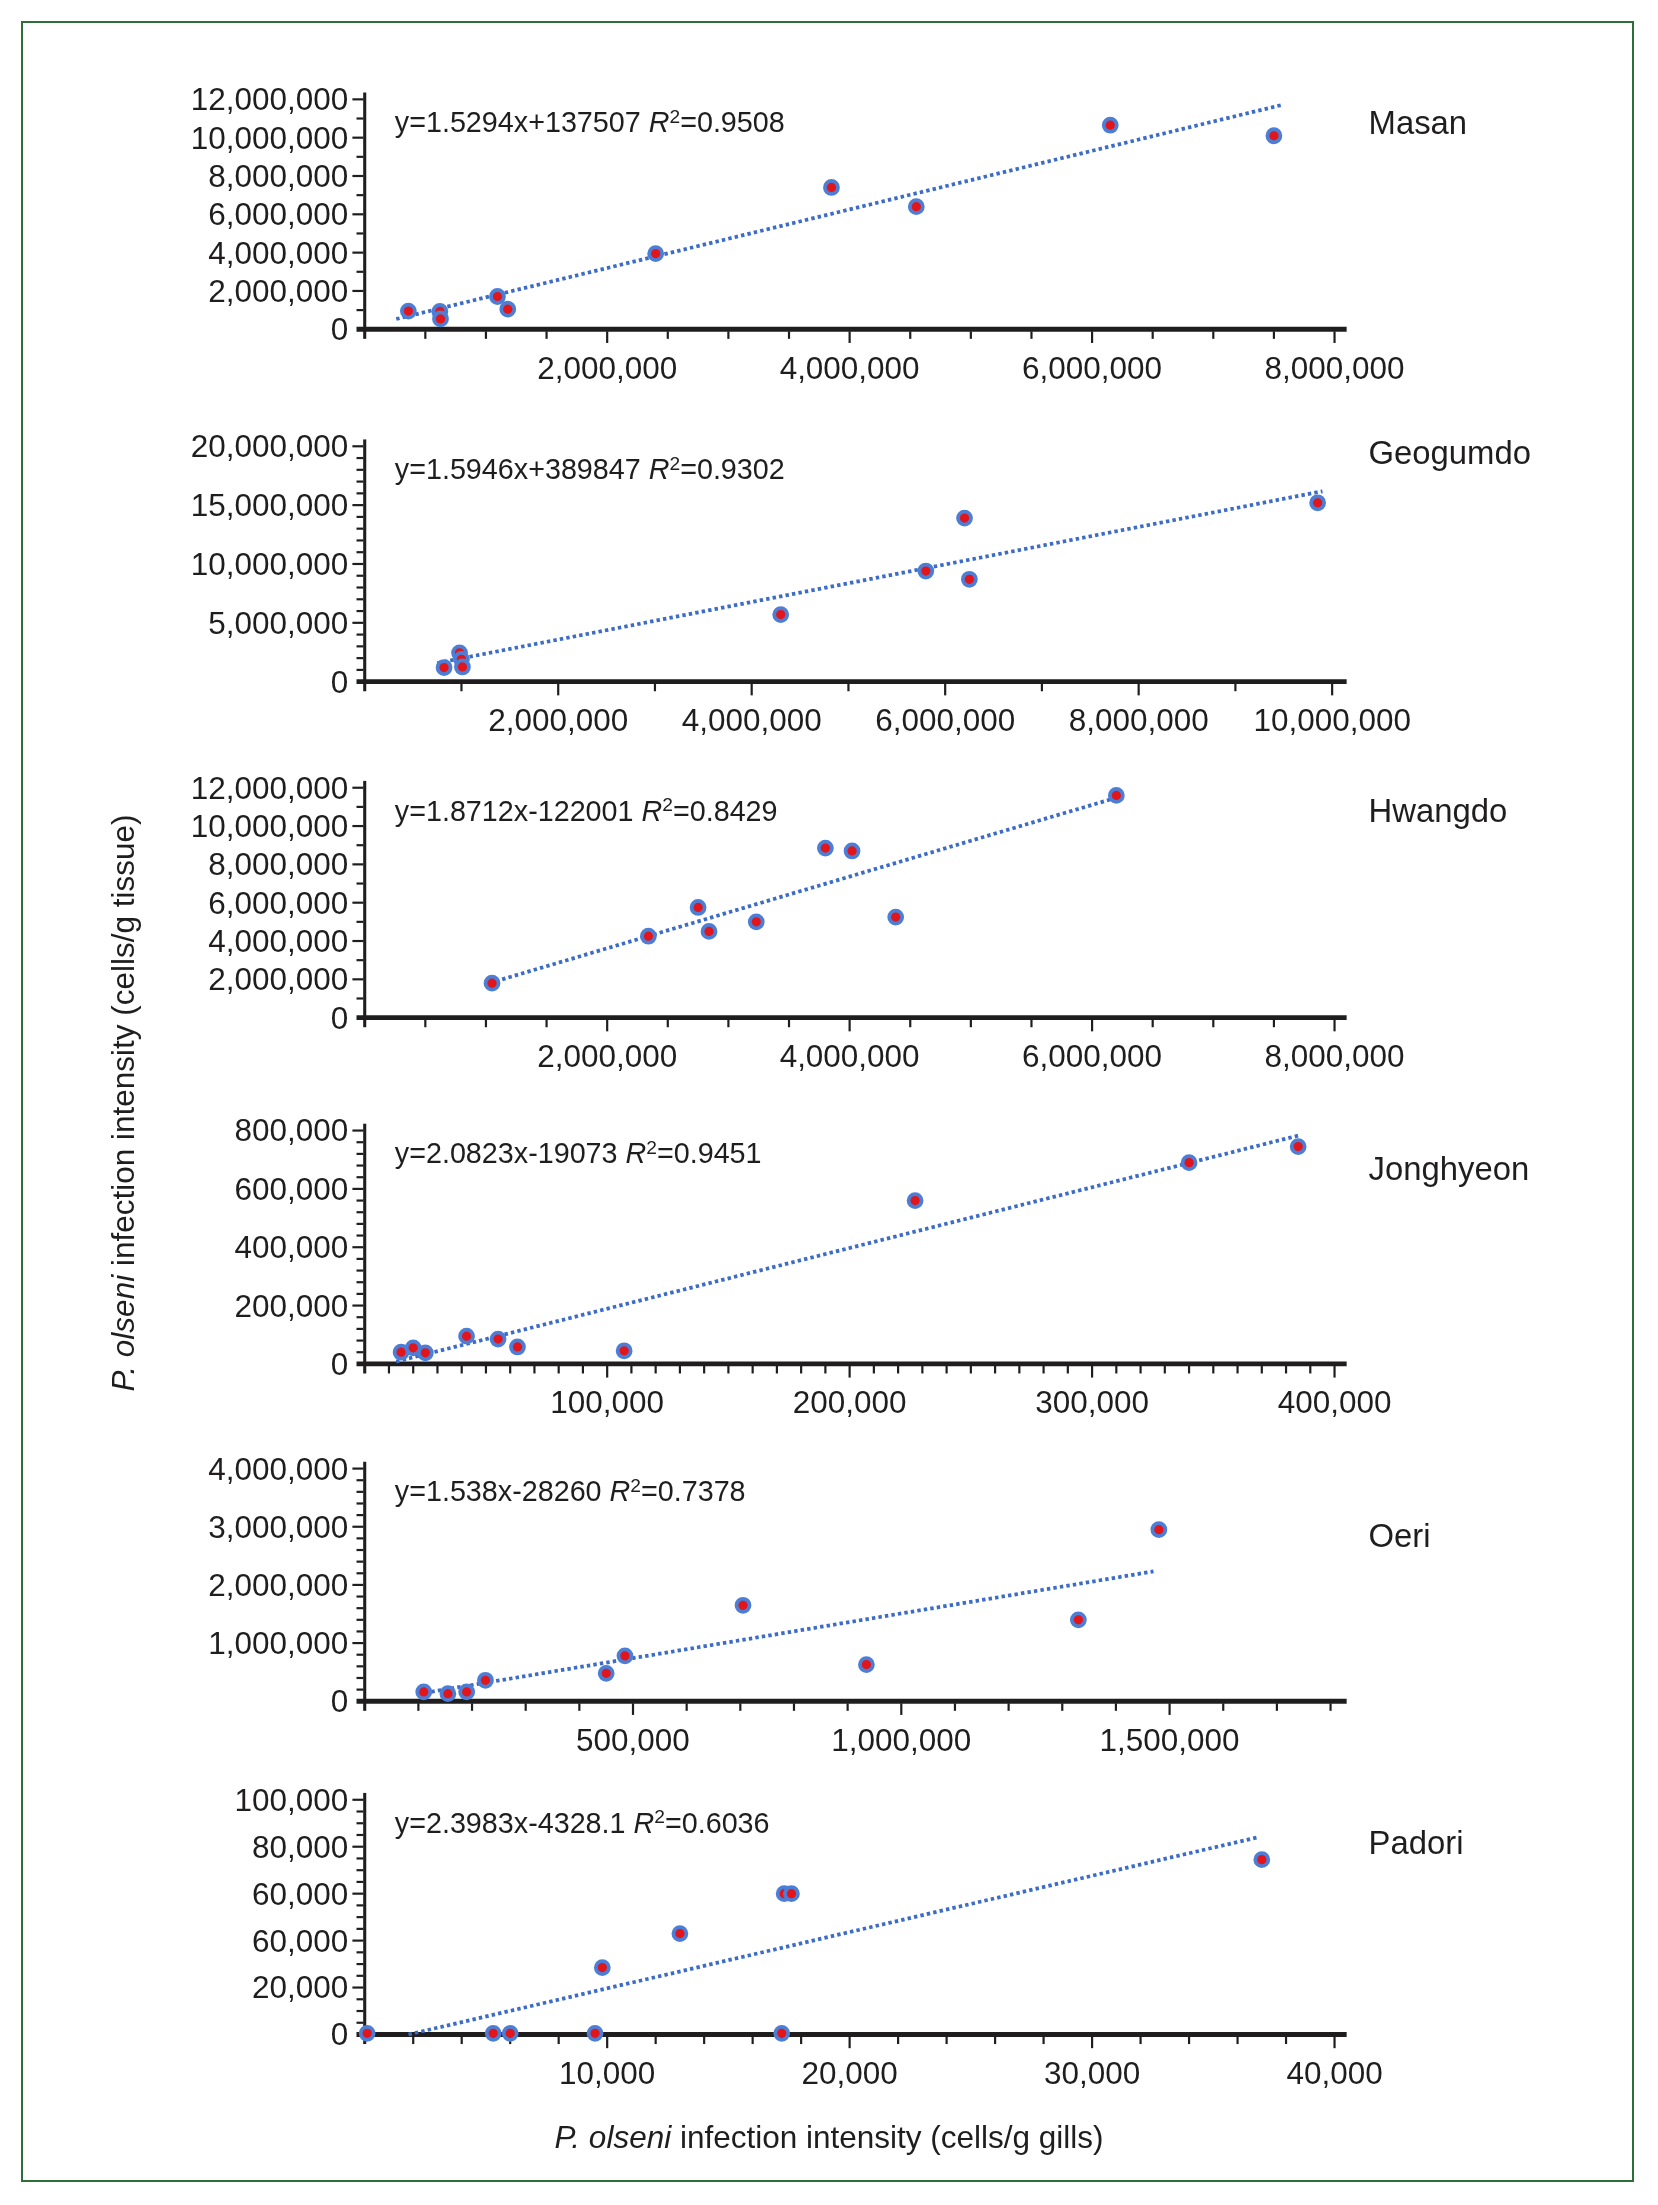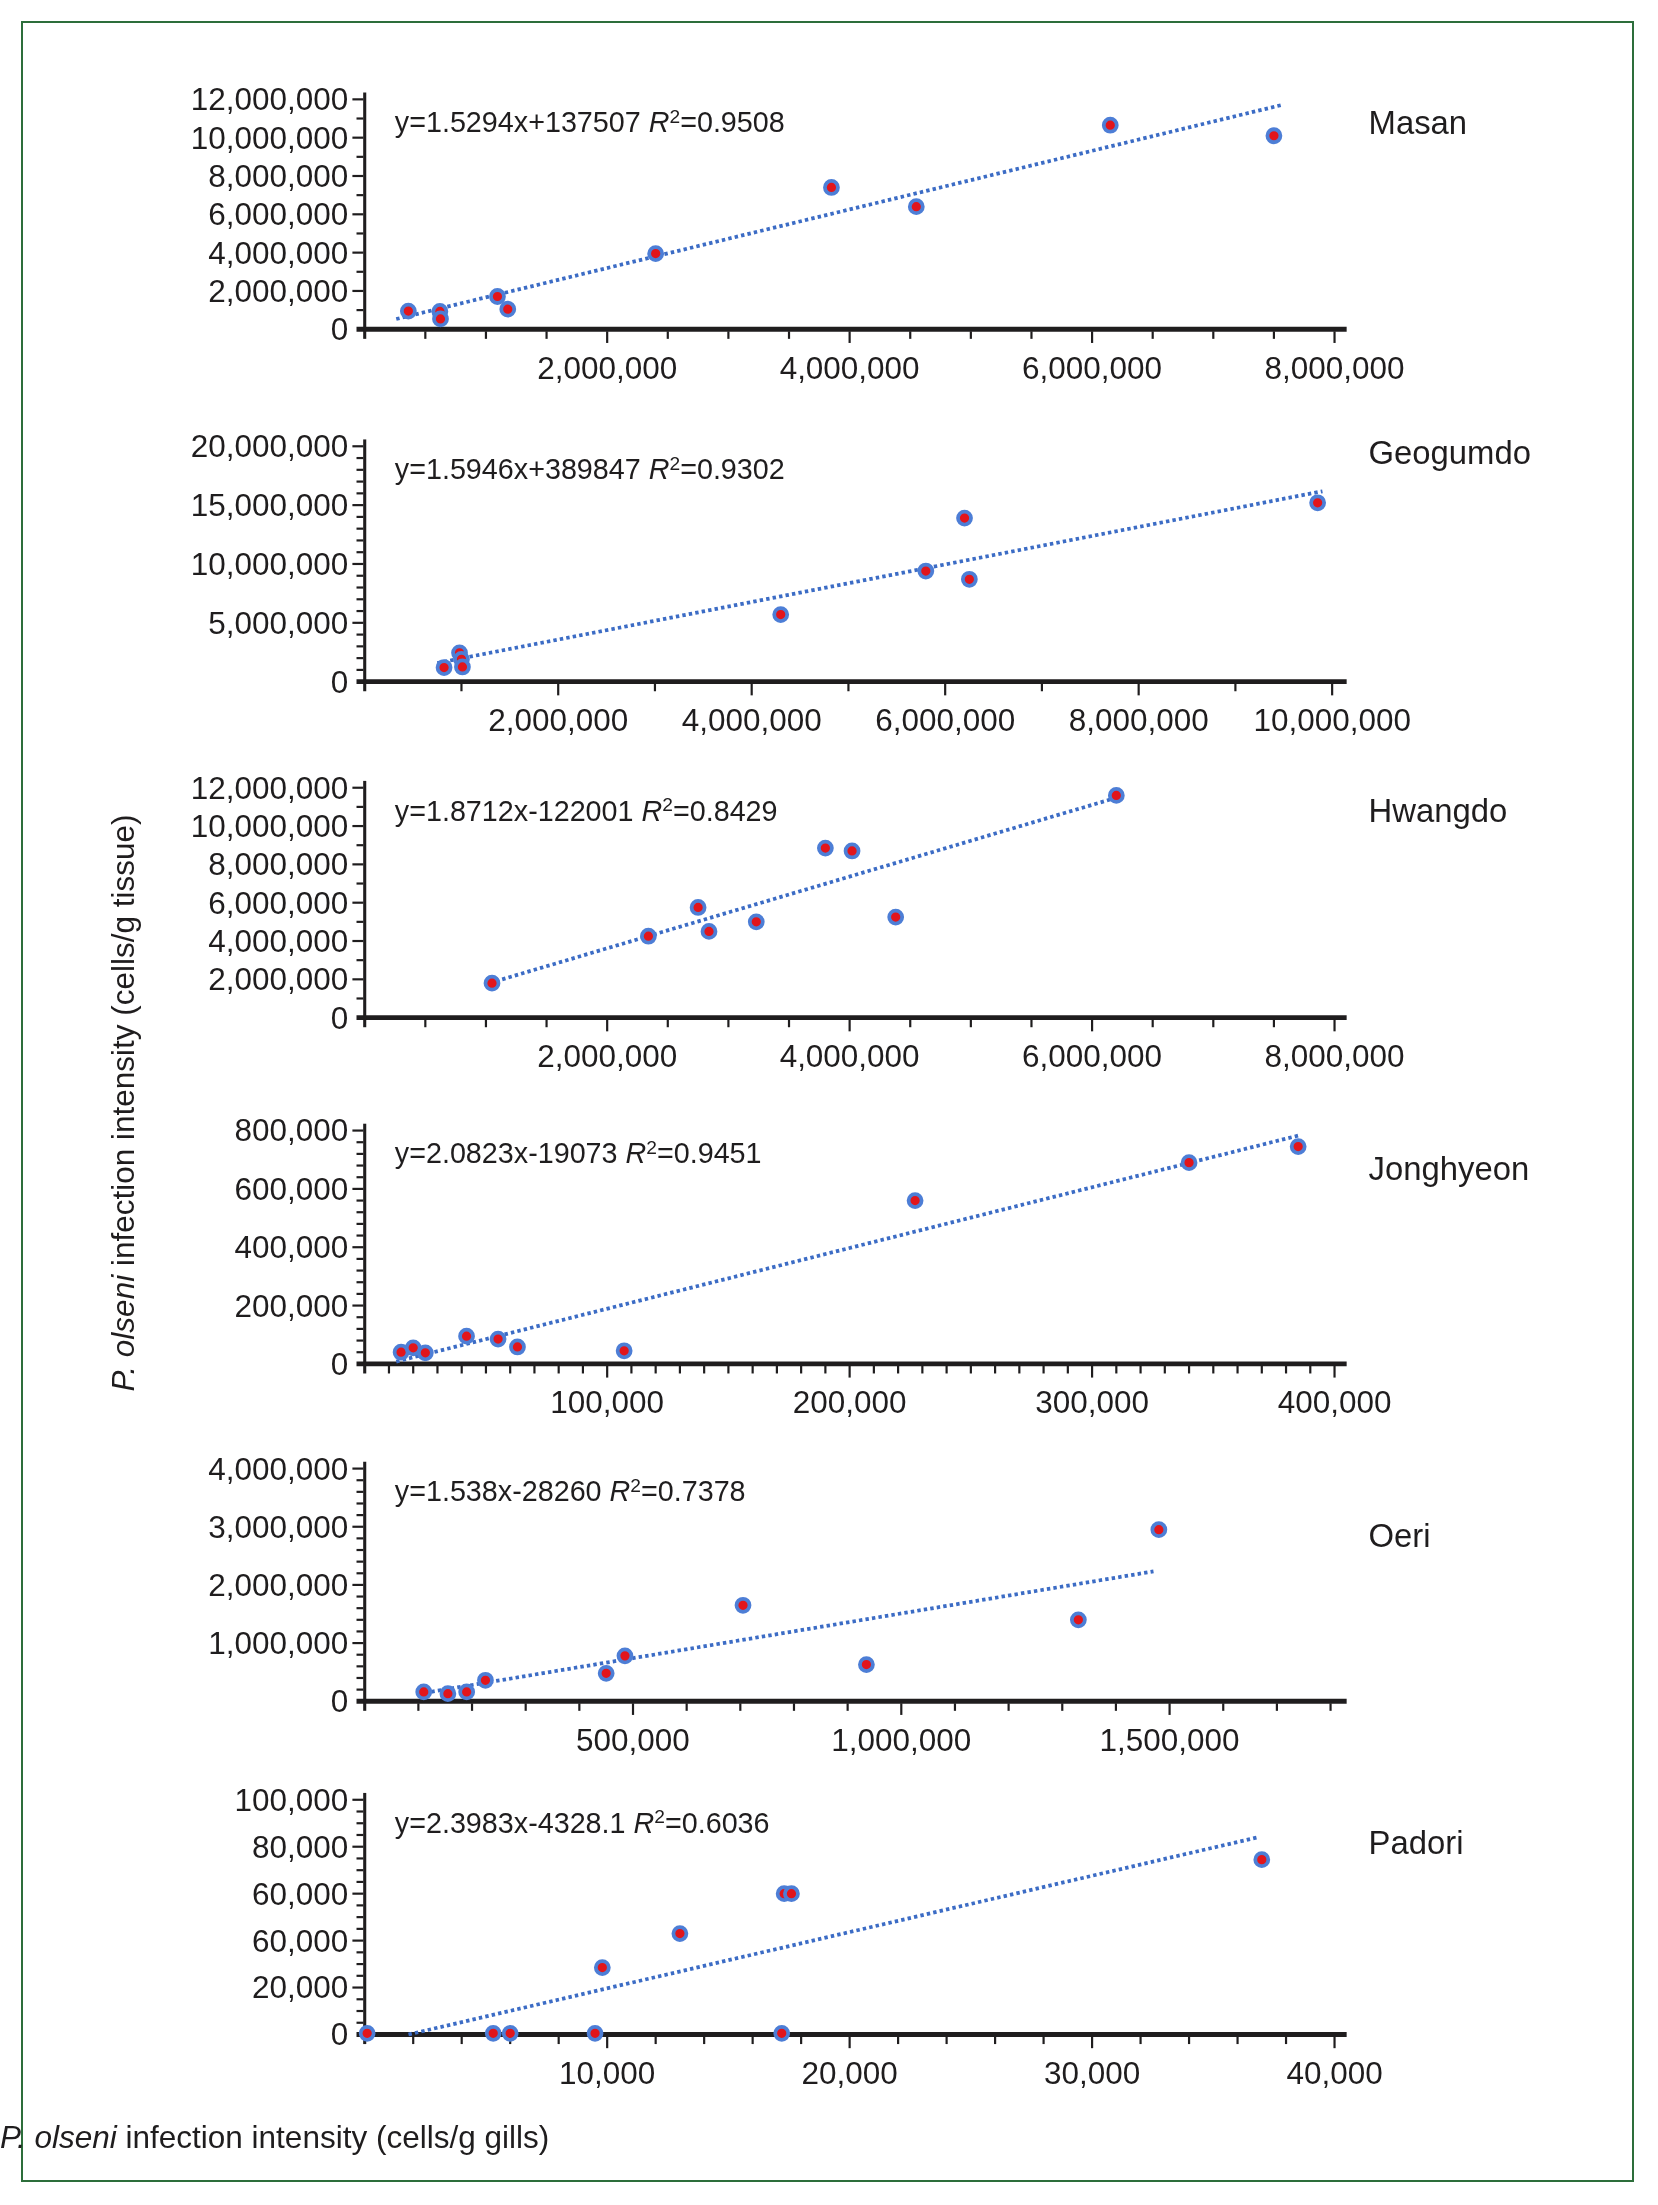--- a/index.html
+++ b/index.html
@@ -3,21 +3,21 @@
 <meta charset="utf-8">
 <style>
   html,body{margin:0;padding:0;background:#ffffff;}
   #page{position:relative;width:1658px;height:2205px;background:#ffffff;
         font-family:"Liberation Sans",sans-serif;color:#1f1d1e;overflow:hidden;}
   #frame{position:absolute;left:20.5px;top:20.5px;width:1613px;height:2161px;
          border:2.7px solid #2d6e3b;background:#ffffff;box-sizing:border-box;}
   #charts-svg{position:absolute;left:0;top:0;}
   .axis-title{position:absolute;font-size:31.5px;white-space:nowrap;}
   #y-axis-title{left:123px;top:1103px;transform:translate(-50%,-50%) rotate(-90deg);}
-  #x-axis-title{left:0;top:2119px;width:1658px;}
+  #x-axis-title{left:0;top:2119px;width:1658px;text-align:center;}
   .it{font-style:italic;}
 </style>
 </head>
 <body>
 
 <div id="page">
   <div id="frame"></div>
   <svg id="charts-svg" width="1658" height="2205" viewBox="0 0 2423 3222">
       <g>
         <line x1="521" y1="481" x2="1968" y2="481" stroke="#1f1d1e" stroke-width="7"></line>

